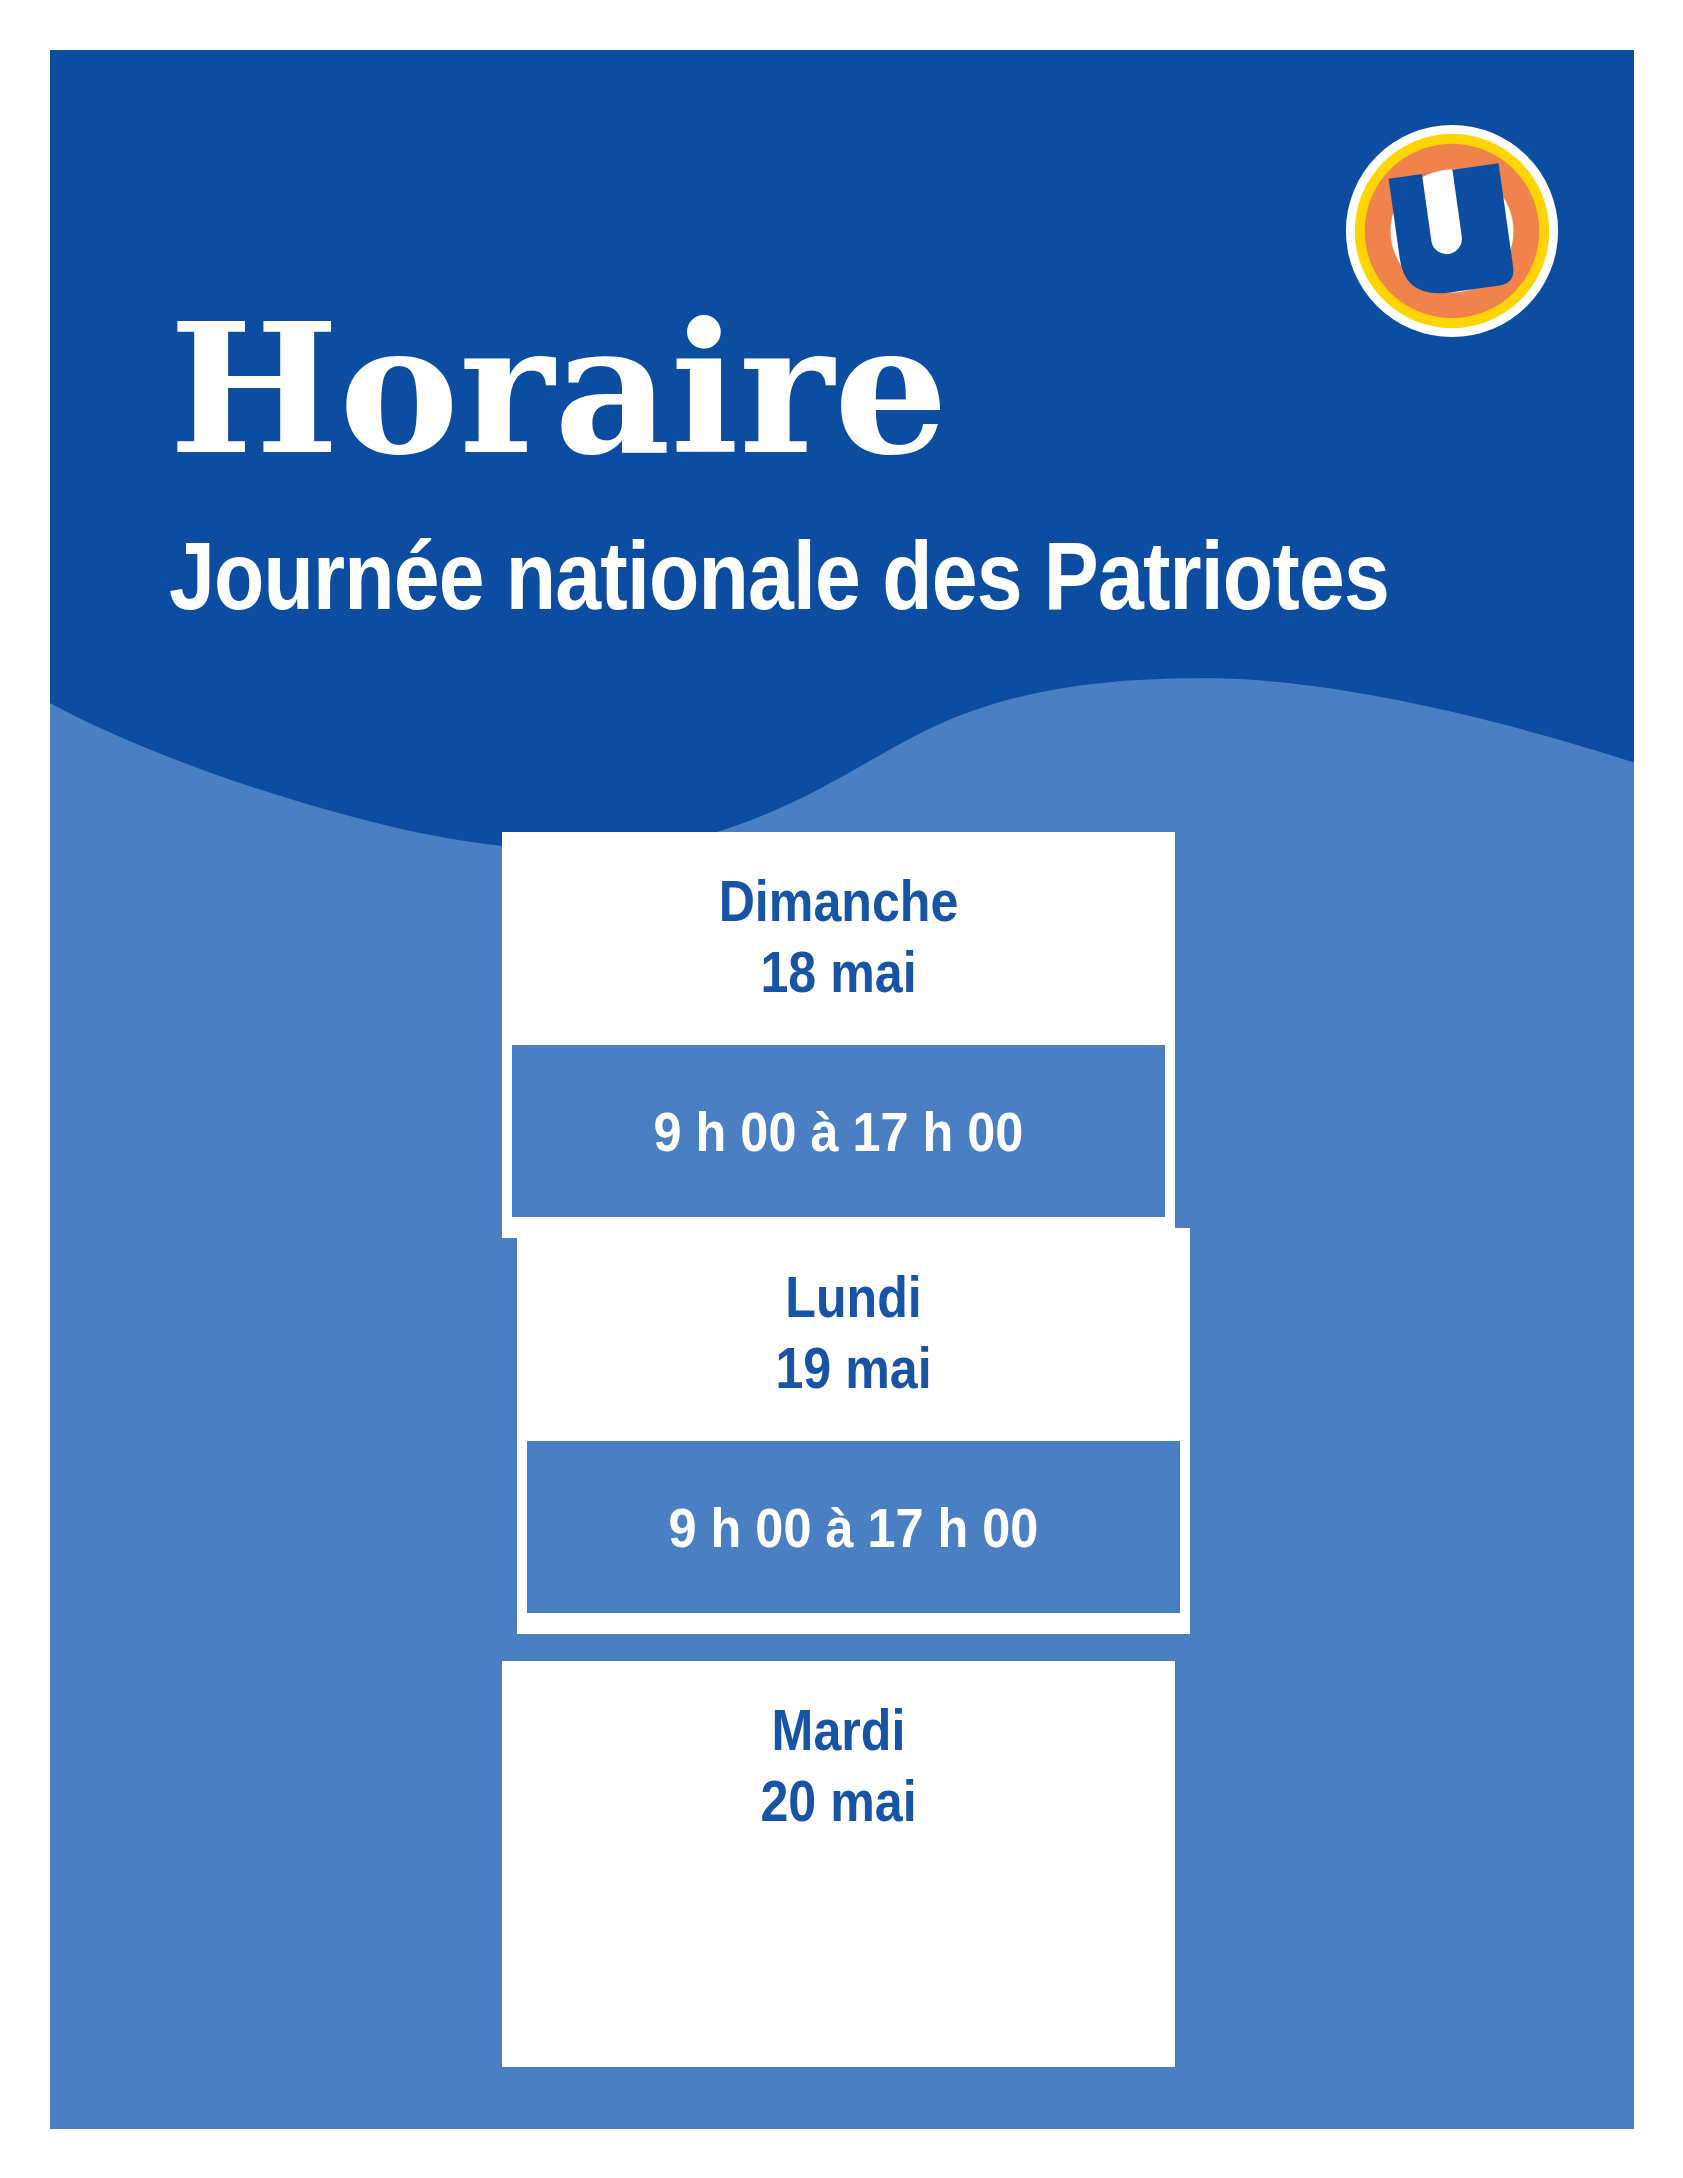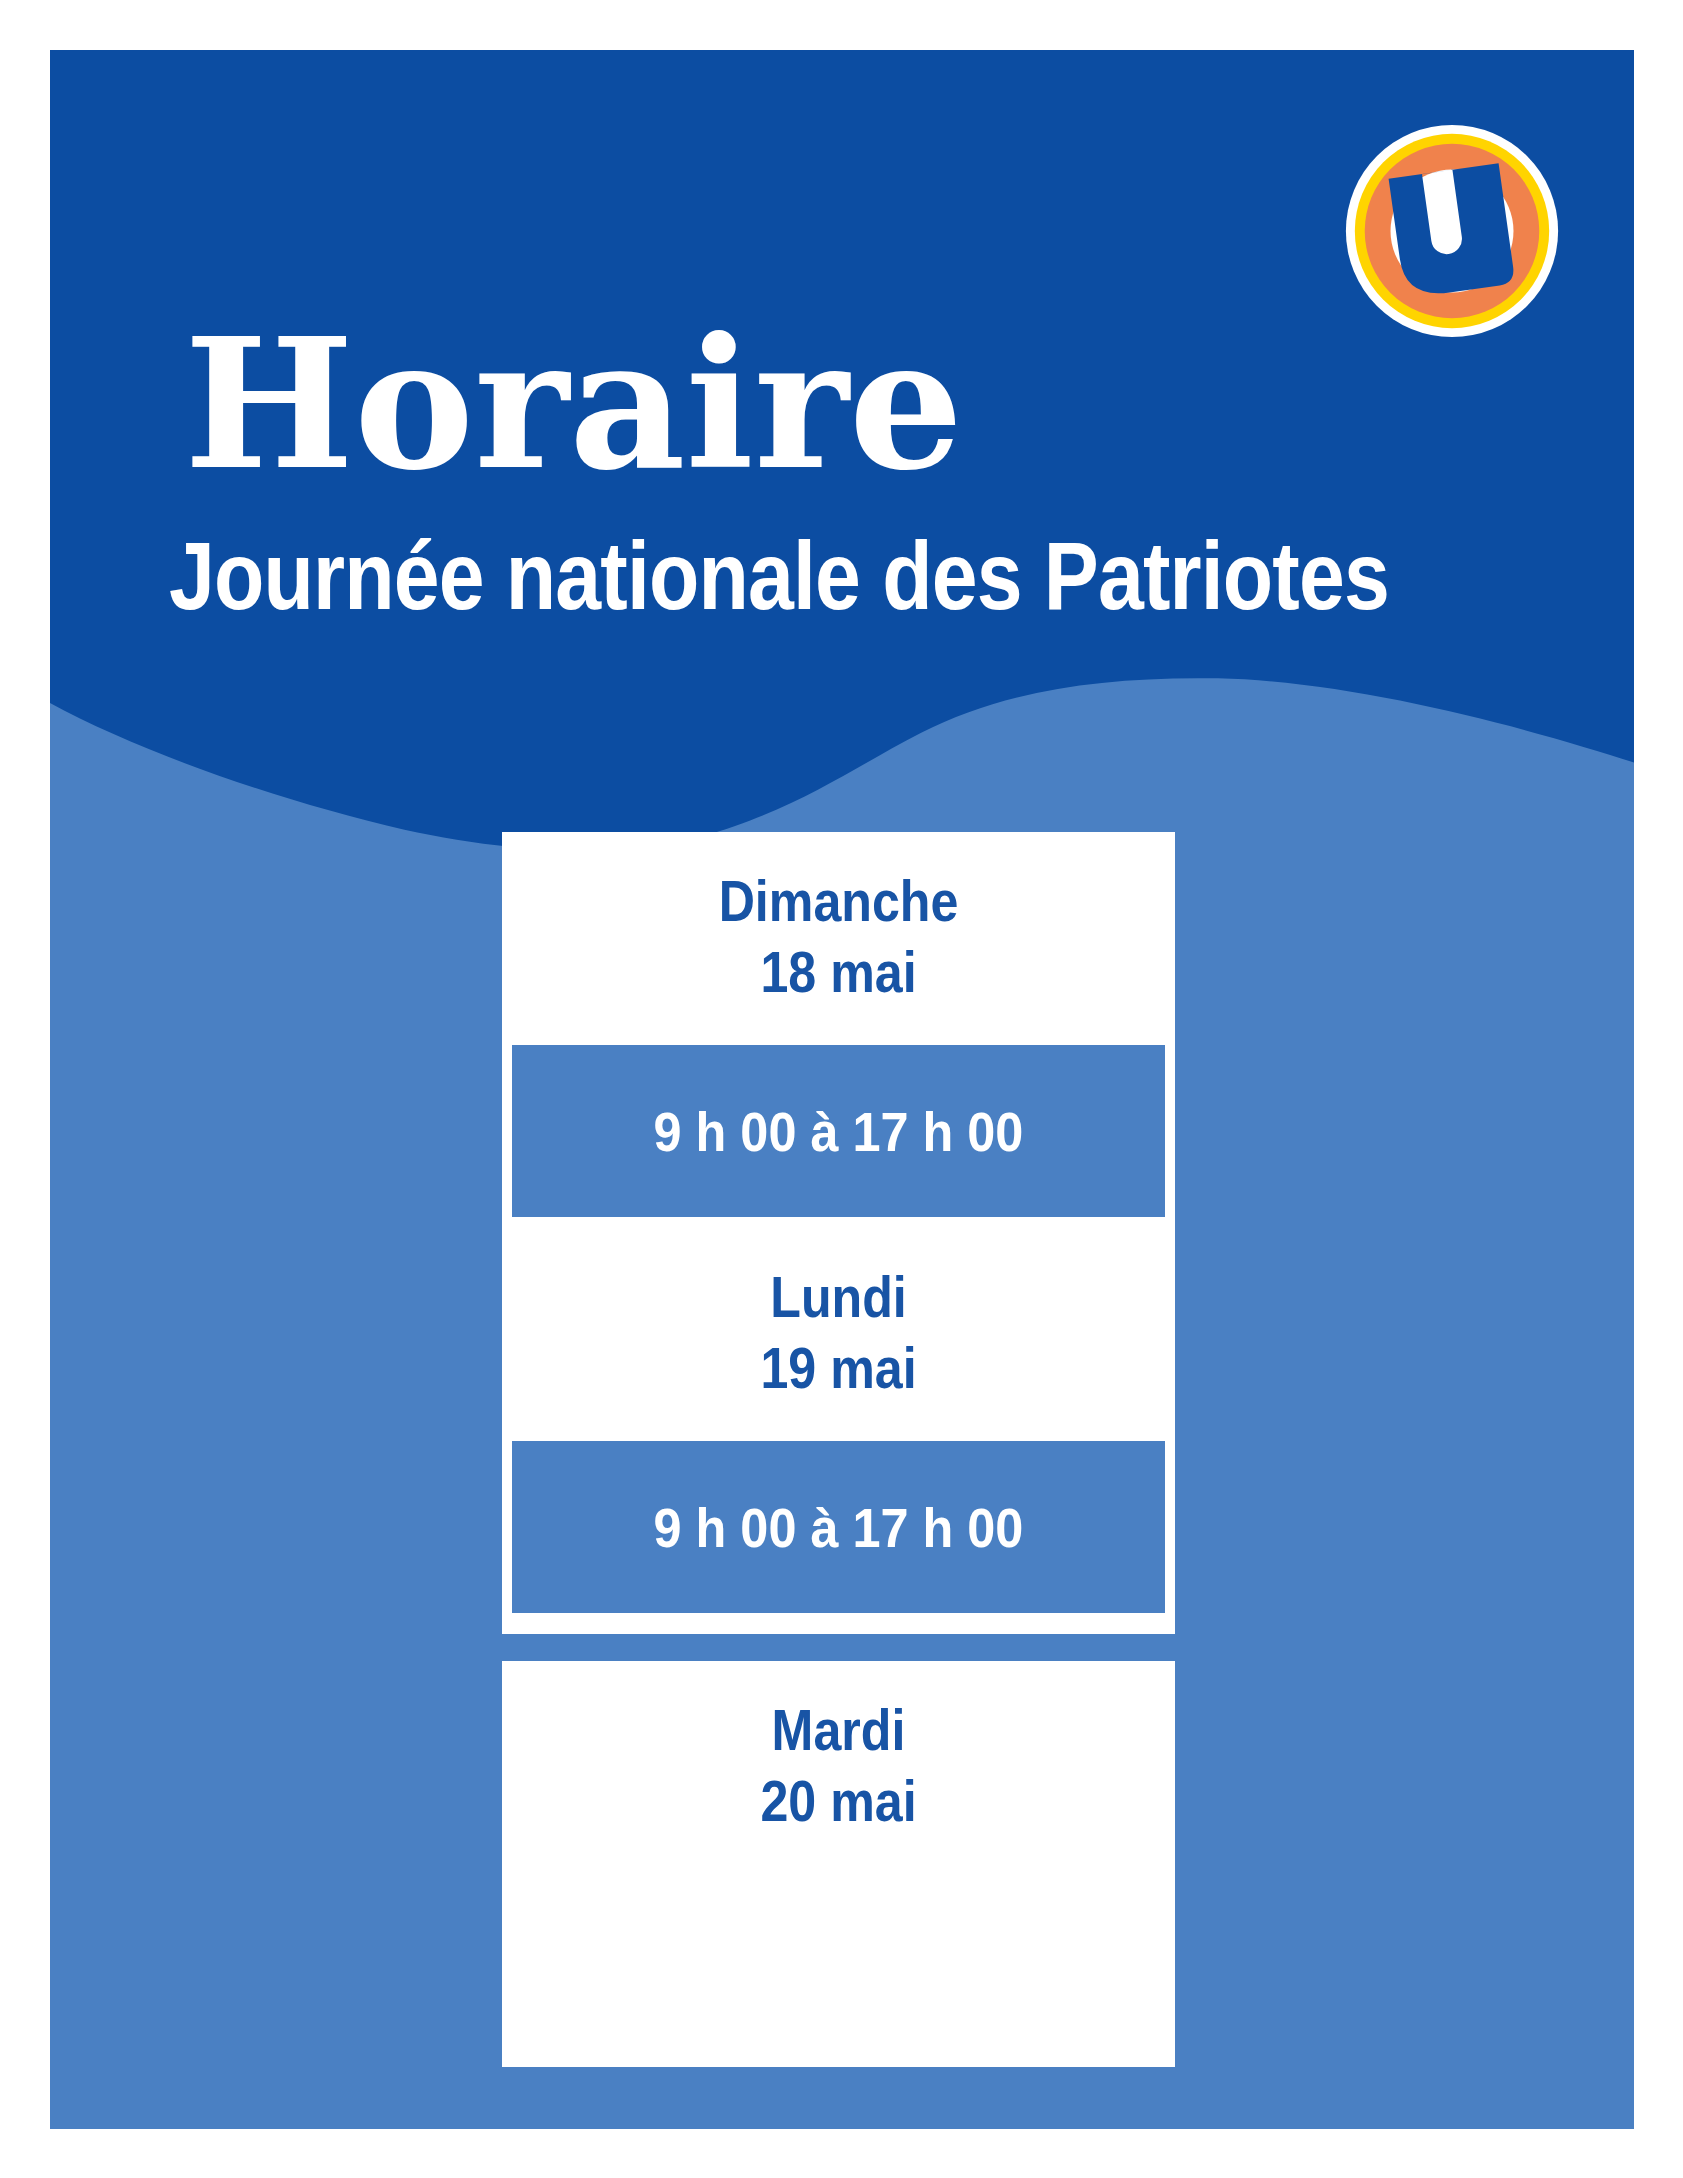--- a/index.html
+++ b/index.html
@@ -24,21 +24,21 @@
     width:1584px;height:2079px;
     background:var(--light_blue);
     overflow:hidden;
   }
   .wave-svg{
     position:absolute;left:0;top:0;display:block;
   }
   .page-title{
     position:absolute;
     left:119px;top:249px;
-    margin:15px;
+    margin:0;
     font-family:"DejaVu Serif", serif;
     font-weight:bold;
     font-size:180px;
     line-height:1;
     color:#ffffff;
     white-space:nowrap;
   }
   .page-subtitle{
     position:absolute;
     left:119px;top:473px;
@@ -57,21 +57,21 @@
     left:1283px;top:62px;
     width:238px;height:238px;
   }
   .card{
     position:absolute;
     left:452px;
     width:673px;height:406px;
     background:#ffffff;
   }
   .card-1{top:745px;margin-top:37px;}
-  .card-2{top:1178px;}
+  .card-2{top:1178px;margin-left:15px;}
   .card-3{top:1611px;}
   .card-head{
     position:absolute;
     left:0;right:0;top:34px;
     text-align:center;
     color:var(--card_text);
     font-weight:bold;
     font-size:57px;
     transform:scaleX(0.88);
     transform-origin:center;

